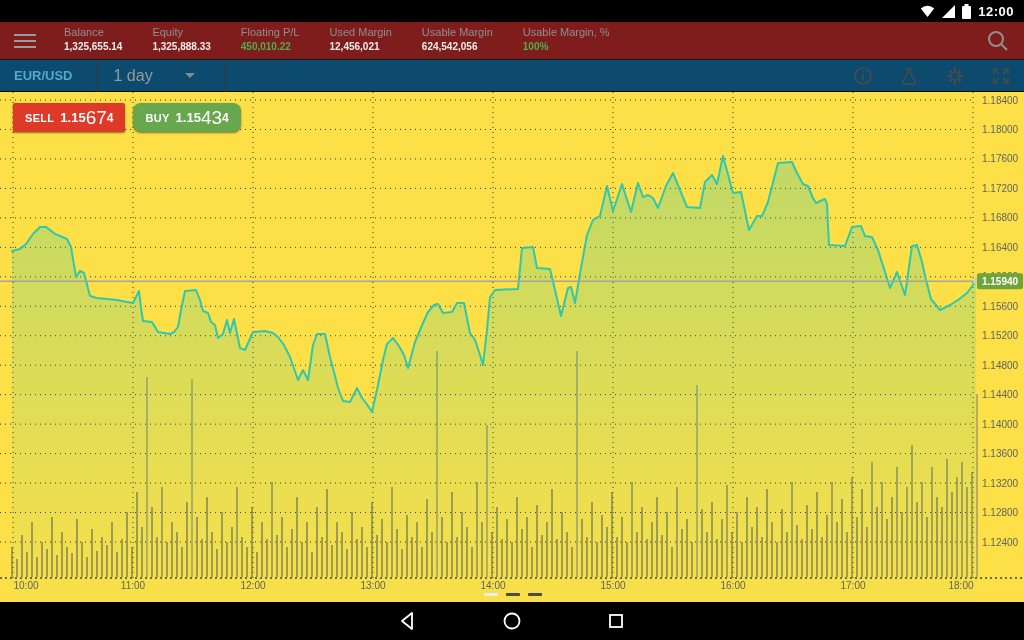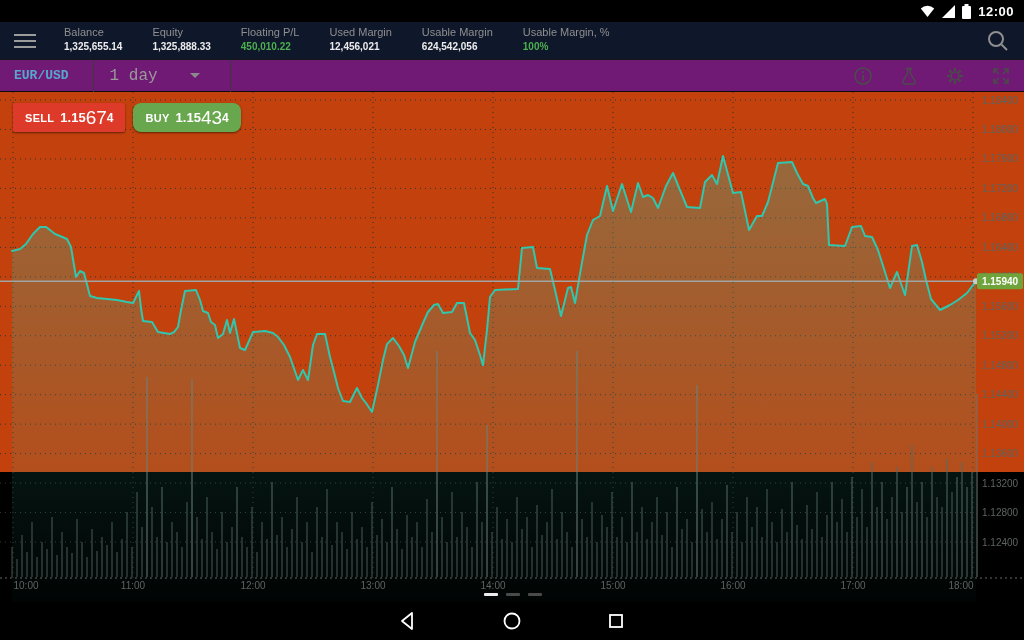--- a/index.html
+++ b/index.html
@@ -6,43 +6,43 @@
   html,body { width:1024px; height:640px; background:#000; overflow:hidden;
     font-family:"Liberation Sans", sans-serif; -webkit-font-smoothing:antialiased; }
   .screen { position:relative; width:1024px; height:640px; background:#000; }
 
   
   .status-bar { position:absolute; top:0; left:0; right:0; height:22px; background:#000;
     display:flex; align-items:center; justify-content:flex-end; gap:7px; padding-right:10px; }
   .status-bar .time { color:#fff; font-size:13px; font-weight:bold; letter-spacing:.5px; }
 
   
-  .header { position:absolute; top:22px; left:0; right:0; height:38px; background:#0f172a;
+  .header { position:absolute; top:22px; left:0; right:0; height:38px; background:#7f1d1d;
     display:flex; align-items:center; border-bottom:1px solid #161616; }
   .menu-btn { width:50px; display:flex; flex-direction:column; gap:4px; align-items:center; cursor:pointer; }
   .menu-btn i { display:block; width:22px; height:2px; background:#9b9b9b; }
   .stats { display:flex; gap:30px; margin-left:14px; }
   .stat .stat-label { color:#8f8f8f; font-size:11px; line-height:13px; }
   .stat .stat-value { color:#ececec; font-size:10px; font-weight:bold; line-height:16px; }
   .stat .stat-value.green { color:#4caf50; }
   .search-btn { position:absolute; right:14px; top:7px; cursor:pointer; }
 
   
-  .toolbar { position:absolute; top:60px; left:0; right:0; height:32px; background:#701a75;
-    display:flex; align-items:center; border-bottom:1px solid #0c0c0c;font-family:Liberation Mono, monospace; }
+  .toolbar { position:absolute; top:60px; left:0; right:0; height:32px; background:#0c4a6e;
+    display:flex; align-items:center; border-bottom:1px solid #0c0c0c; }
   .tb-sep { width:1px; height:32px; background:#3a3a3a; }
   .symbol { color:#56a7cd; font-size:13px; font-weight:bold; padding:0 24px 0 14px; cursor:pointer; }
   .period { color:#9a9a9a; font-size:16px; padding:0 16px 0 16px; display:flex; align-items:center; cursor:pointer; }
   .caret { width:0; height:0; border-left:5px solid transparent; border-right:5px solid transparent;
     border-top:5px solid #8a8a8a; margin-left:32px; margin-right:14px; }
   .tb-icons { margin-left:auto; display:flex; align-items:center; gap:24px; padding-right:12px; }
   .tb-icons svg { cursor:pointer; }
 
   
-  .chart { position:absolute; top:92px; left:0; width:1024px; height:380px; background:#c2410c; }
+  .chart { position:absolute; top:92px; left:0; width:1024px; height:510px; background:#fde047; }
   .chart svg.plot { position:absolute; top:0; left:0; }
   svg.plot text { font-family:"Liberation Sans", sans-serif; font-size:10px; fill:#5d6461; }
 
   .trade-buttons { position:absolute; top:11px; left:13px; display:flex; gap:8px; }
   .trade-btn { height:29px; border:none; border-radius:2px; color:#fff; display:flex;
     align-items:baseline; padding:0 12px; cursor:pointer; box-shadow:0 1px 2px rgba(0,0,0,.5); }
   .trade-btn .lbl { font-size:11px; font-weight:bold; letter-spacing:.3px; margin-right:6px; align-self:center;text-align:center; }
   .trade-btn .px-s { font-size:13px; font-weight:bold; align-self:center; }
   .trade-btn .px-b { font-size:19px; font-weight:normal; align-self:center; line-height:29px; }
   .trade-btn .px-t { font-size:12px; font-weight:bold; align-self:center; }

